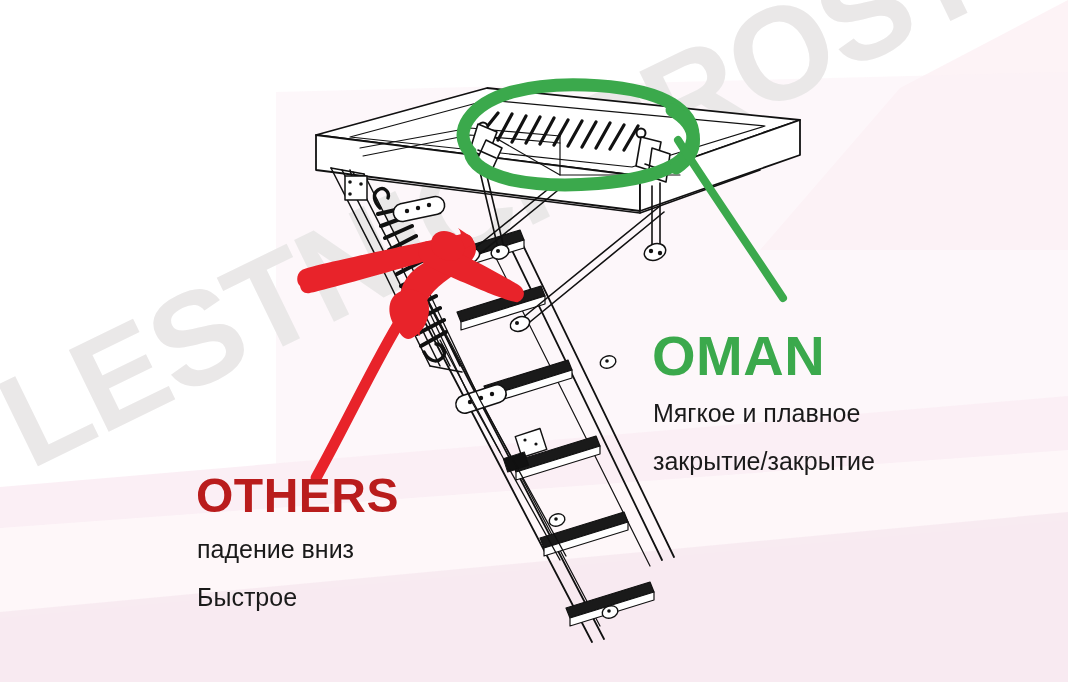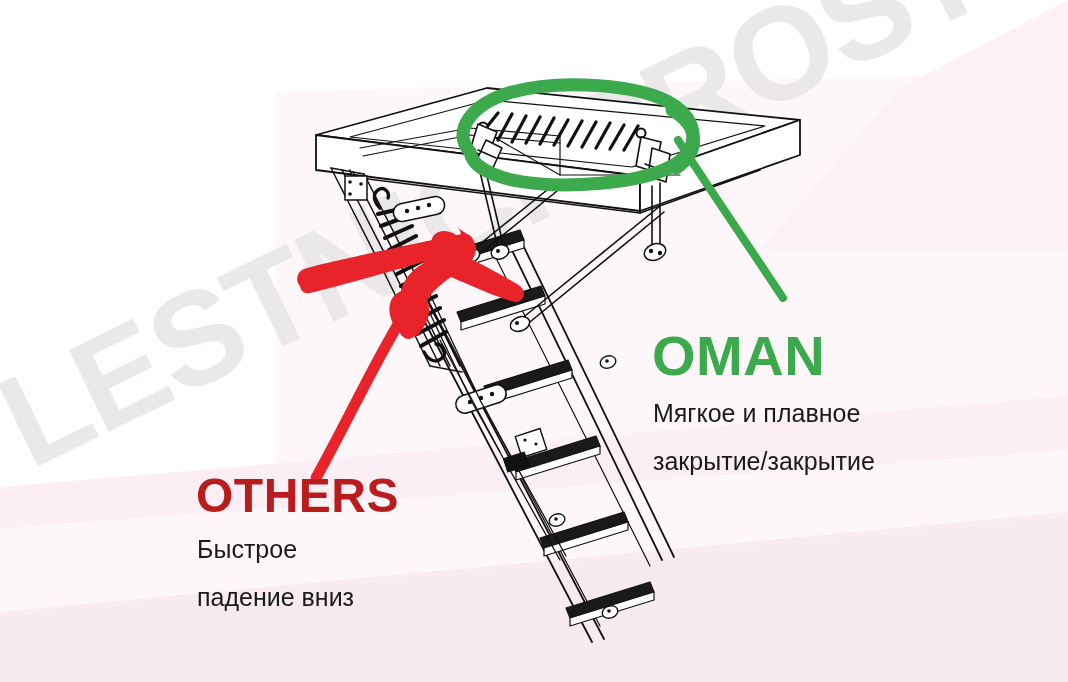--- a/index.html
+++ b/index.html
@@ -302,19 +302,19 @@
   <div class="layer" id="labels">
 
     <div class="callout" id="oman-callout">
       <div class="callout-title">OMAN</div>
       <div class="callout-sub">Мягкое и плавное</div>
       <div class="callout-sub">закрытие/закрытие</div>
     </div>
 
     <div class="callout" id="others-callout">
       <div class="callout-title">OTHERS</div>
+      <div class="callout-sub">падение вниз</div>
       <div class="callout-sub">Быстрое</div>
-      <div class="callout-sub">падение вниз</div>
     </div>
 
   </div>
 
 </div>
 
 </body></html>

